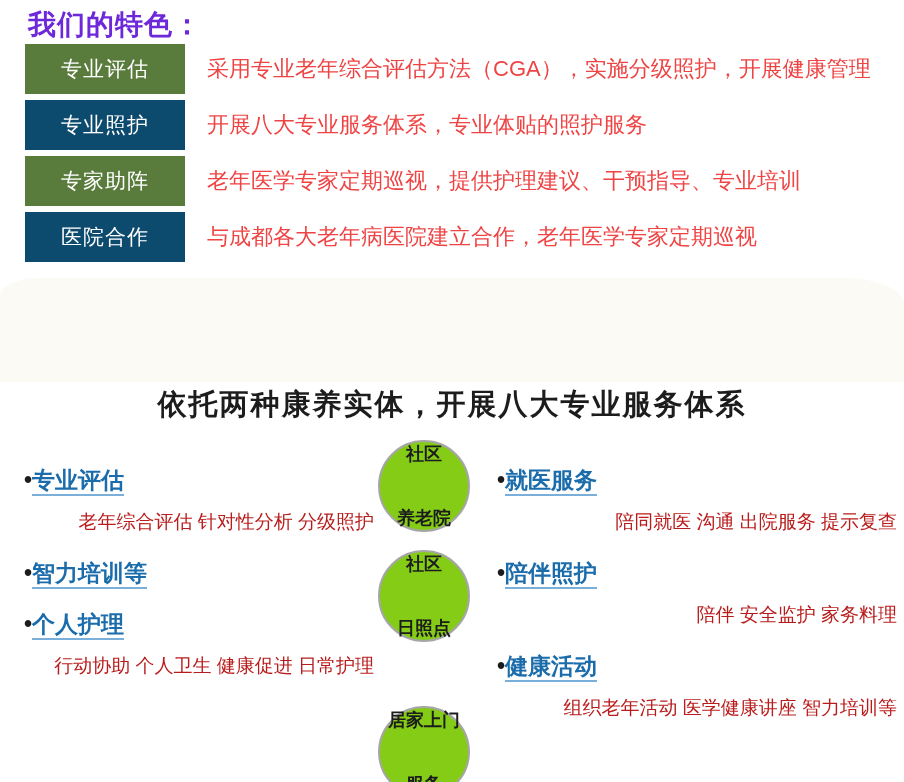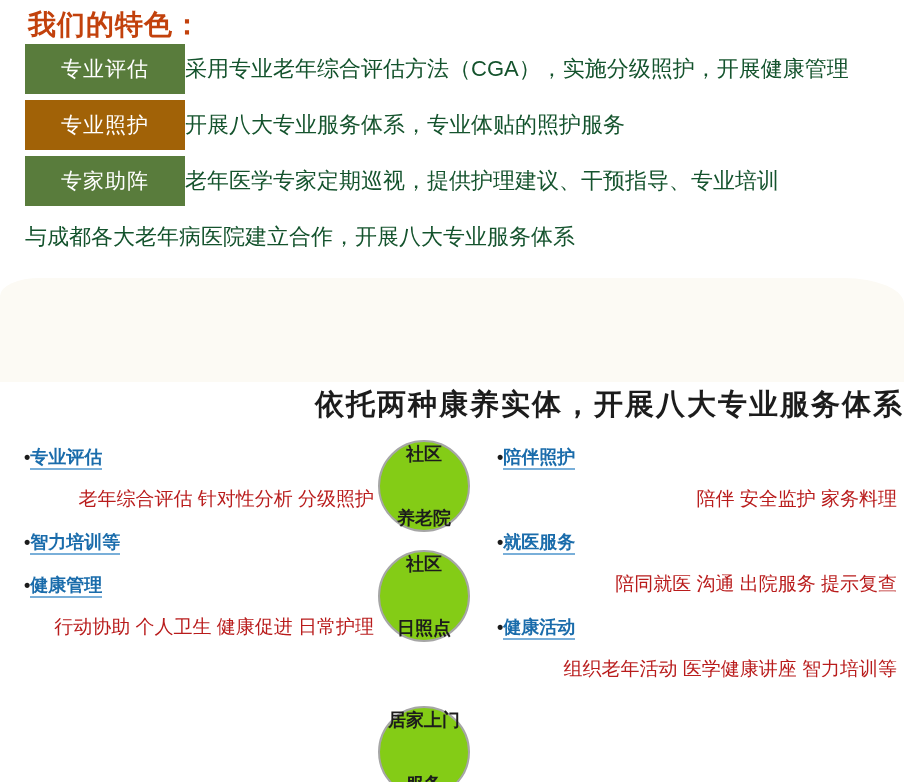--- a/index.html
+++ b/index.html
@@ -22,21 +22,21 @@
     background: #fcfaf4;
     border-radius: 40px 60px 0 0 / 18px 26px 0 0;
   }
 
   
   .features-heading {
     position: absolute;
     left: 28px; top: 6px;
     font-size: 28px;
     font-weight: bold;
-    color: #c2410c;
+    color: #6d28d9;
     letter-spacing: 1px;
   }
   .feature-rows {
     position: absolute;
     left: 25px; top: 44px;
     width: 860px;
   }
   .feature-row {
     display: flex;
     align-items: center;
@@ -48,50 +48,52 @@
     height: 50px;
     flex: 0 0 160px;
     display: flex;
     align-items: center;
     justify-content: center;
     color: #ffffff;
     font-size: 21px;
     letter-spacing: 1px;
   }
   .feature-box.green { background: #597c3c; }
-  .feature-box.blue  { background: #a16207; }
+  .feature-box.blue  { background: #0c4a6e; }
   .feature-desc {
+    margin-left: 22px;
     font-size: 22px;
-    color: #14532d;
+    color: #ef4444;
     white-space: nowrap;
   }
 
   
   .services-title {
     position: absolute;
     left: 0; top: 385px;
     width: 904px;
-    text-align: right;
+    text-align: center;
     font-size: 29px;
     font-weight: bold;
     color: #1c1c1c;
     letter-spacing: 2px;
   }
   .svc-col {
     position: absolute;
     top: 443px;
   }
   .svc-col.left  { left: 24px;  width: 350px; }
   .svc-col.right { left: 497px; width: 400px; }
   .svc-item { margin-bottom: 15px; }
   .svc-header {
-    font-size: 18px;
+    font-size: 23px;
     font-weight: bold;
     line-height: 28px;
     white-space: nowrap;
+    margin-top: 23px;
   }
   .svc-bullet { color: #1c1c1c; }
   .svc-link {
     color: #1a6cab;
     text-decoration: none;
     border-bottom: 2px solid #79afd9;
     padding-bottom: 1px;
     cursor: pointer;
   }
   .svc-desc {
@@ -143,48 +145,49 @@
     </div>
     <div class="feature-row">
       <div class="feature-box blue">专业照护</div>
       <div class="feature-desc">开展八大专业服务体系，专业体贴的照护服务</div>
     </div>
     <div class="feature-row">
       <div class="feature-box green">专家助阵</div>
       <div class="feature-desc">老年医学专家定期巡视，提供护理建议、干预指导、专业培训</div>
     </div>
     <div class="feature-row">
-      <div class="feature-desc">与成都各大老年病医院建立合作，开展八大专业服务体系</div>
+      <div class="feature-box blue">医院合作</div>
+      <div class="feature-desc">与成都各大老年病医院建立合作，老年医学专家定期巡视</div>
     </div>
   </div>
 
   <h2 class="services-title">依托两种康养实体，开展八大专业服务体系</h2>
 
   <div class="svc-col left">
     <div class="svc-item">
       <div class="svc-header"><span class="svc-bullet">•</span><a class="svc-link">专业评估</a></div>
       <div class="svc-desc">老年综合评估 针对性分析 分级照护</div>
     </div>
     <div class="svc-item">
       <div class="svc-header"><span class="svc-bullet">•</span><a class="svc-link">智力培训等</a></div>
     </div>
     <div class="svc-item">
-      <div class="svc-header"><span class="svc-bullet">•</span><a class="svc-link">健康管理</a></div>
+      <div class="svc-header"><span class="svc-bullet">•</span><a class="svc-link">个人护理</a></div>
       <div class="svc-desc">行动协助 个人卫生 健康促进 日常护理</div>
     </div>
   </div>
 
   <div class="svc-col right">
+    <div class="svc-item">
+      <div class="svc-header"><span class="svc-bullet">•</span><a class="svc-link">就医服务</a></div>
+      <div class="svc-desc">陪同就医 沟通 出院服务 提示复查</div>
+    </div>
     <div class="svc-item">
       <div class="svc-header"><span class="svc-bullet">•</span><a class="svc-link">陪伴照护</a></div>
       <div class="svc-desc">陪伴 安全监护 家务料理</div>
-    </div>
-    <div class="svc-item">
-      <div class="svc-header"><span class="svc-bullet">•</span><a class="svc-link">就医服务</a></div>
-      <div class="svc-desc">陪同就医 沟通 出院服务 提示复查</div>
     </div>
     <div class="svc-item">
       <div class="svc-header"><span class="svc-bullet">•</span><a class="svc-link">健康活动</a></div>
       <div class="svc-desc">组织老年活动 医学健康讲座 智力培训等</div>
     </div>
   </div>
 
   <div class="entity-circle c1">
     <span>社区</span>
     <span>养老院</span>

